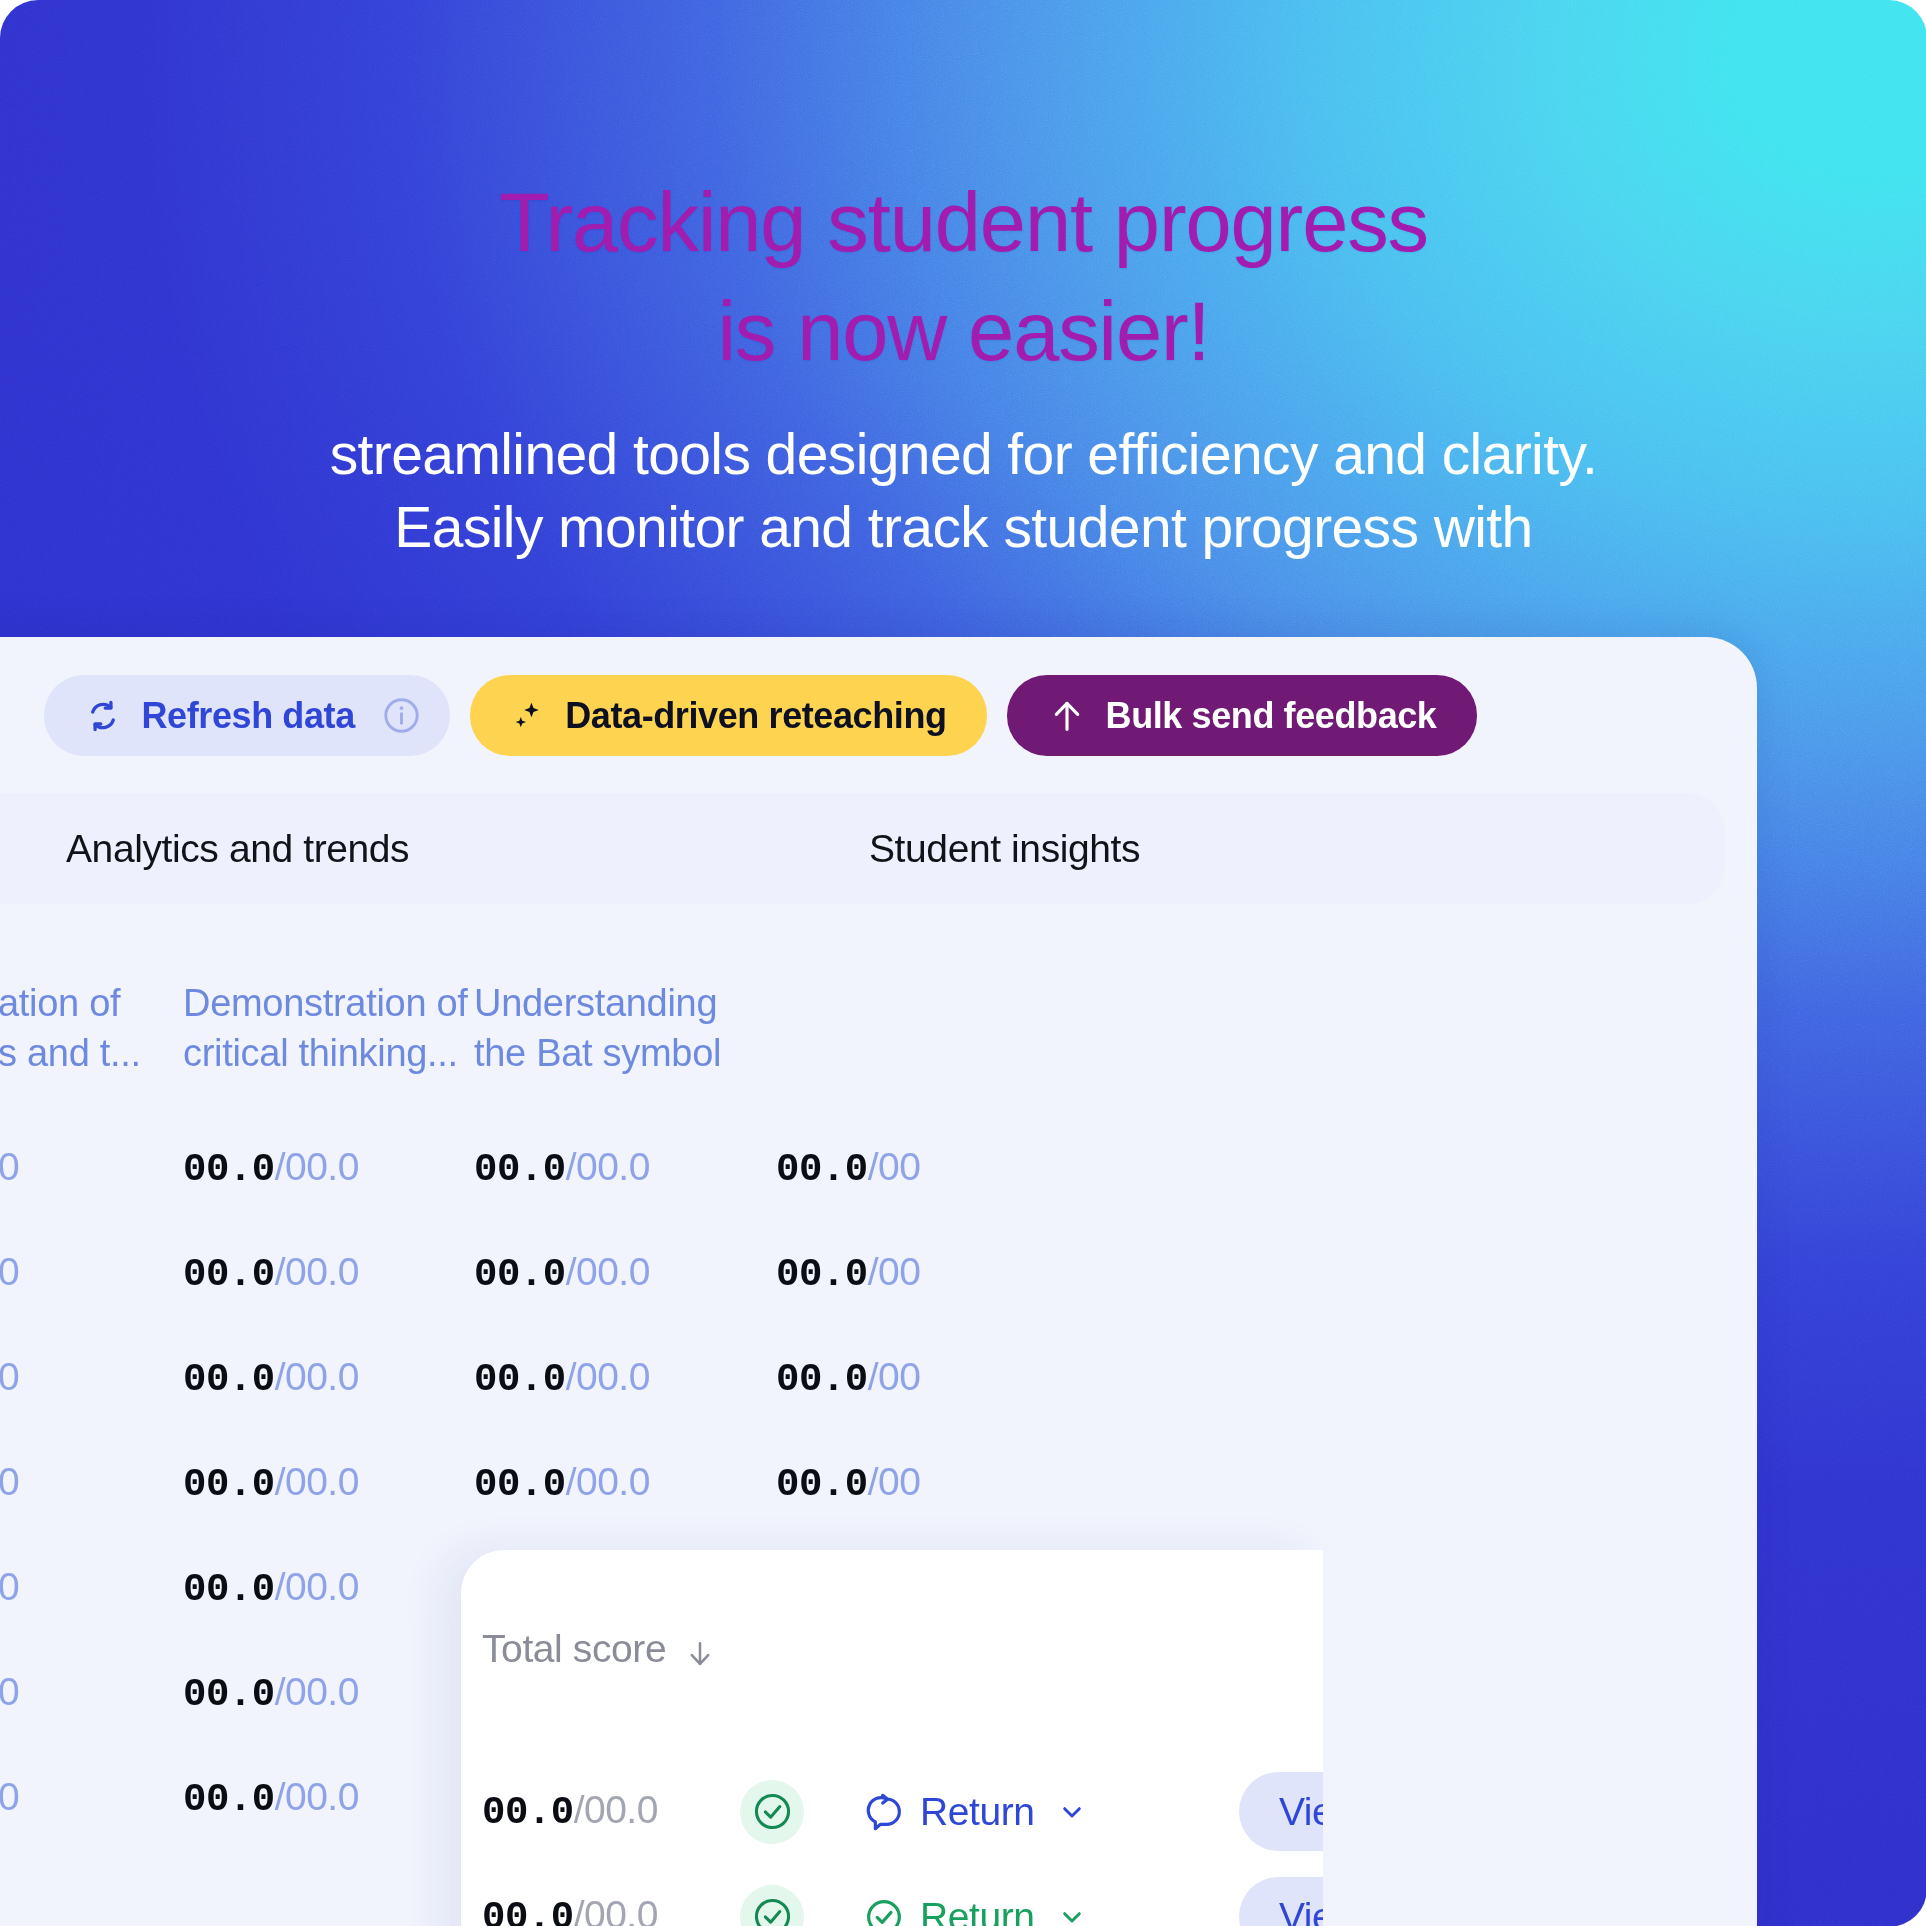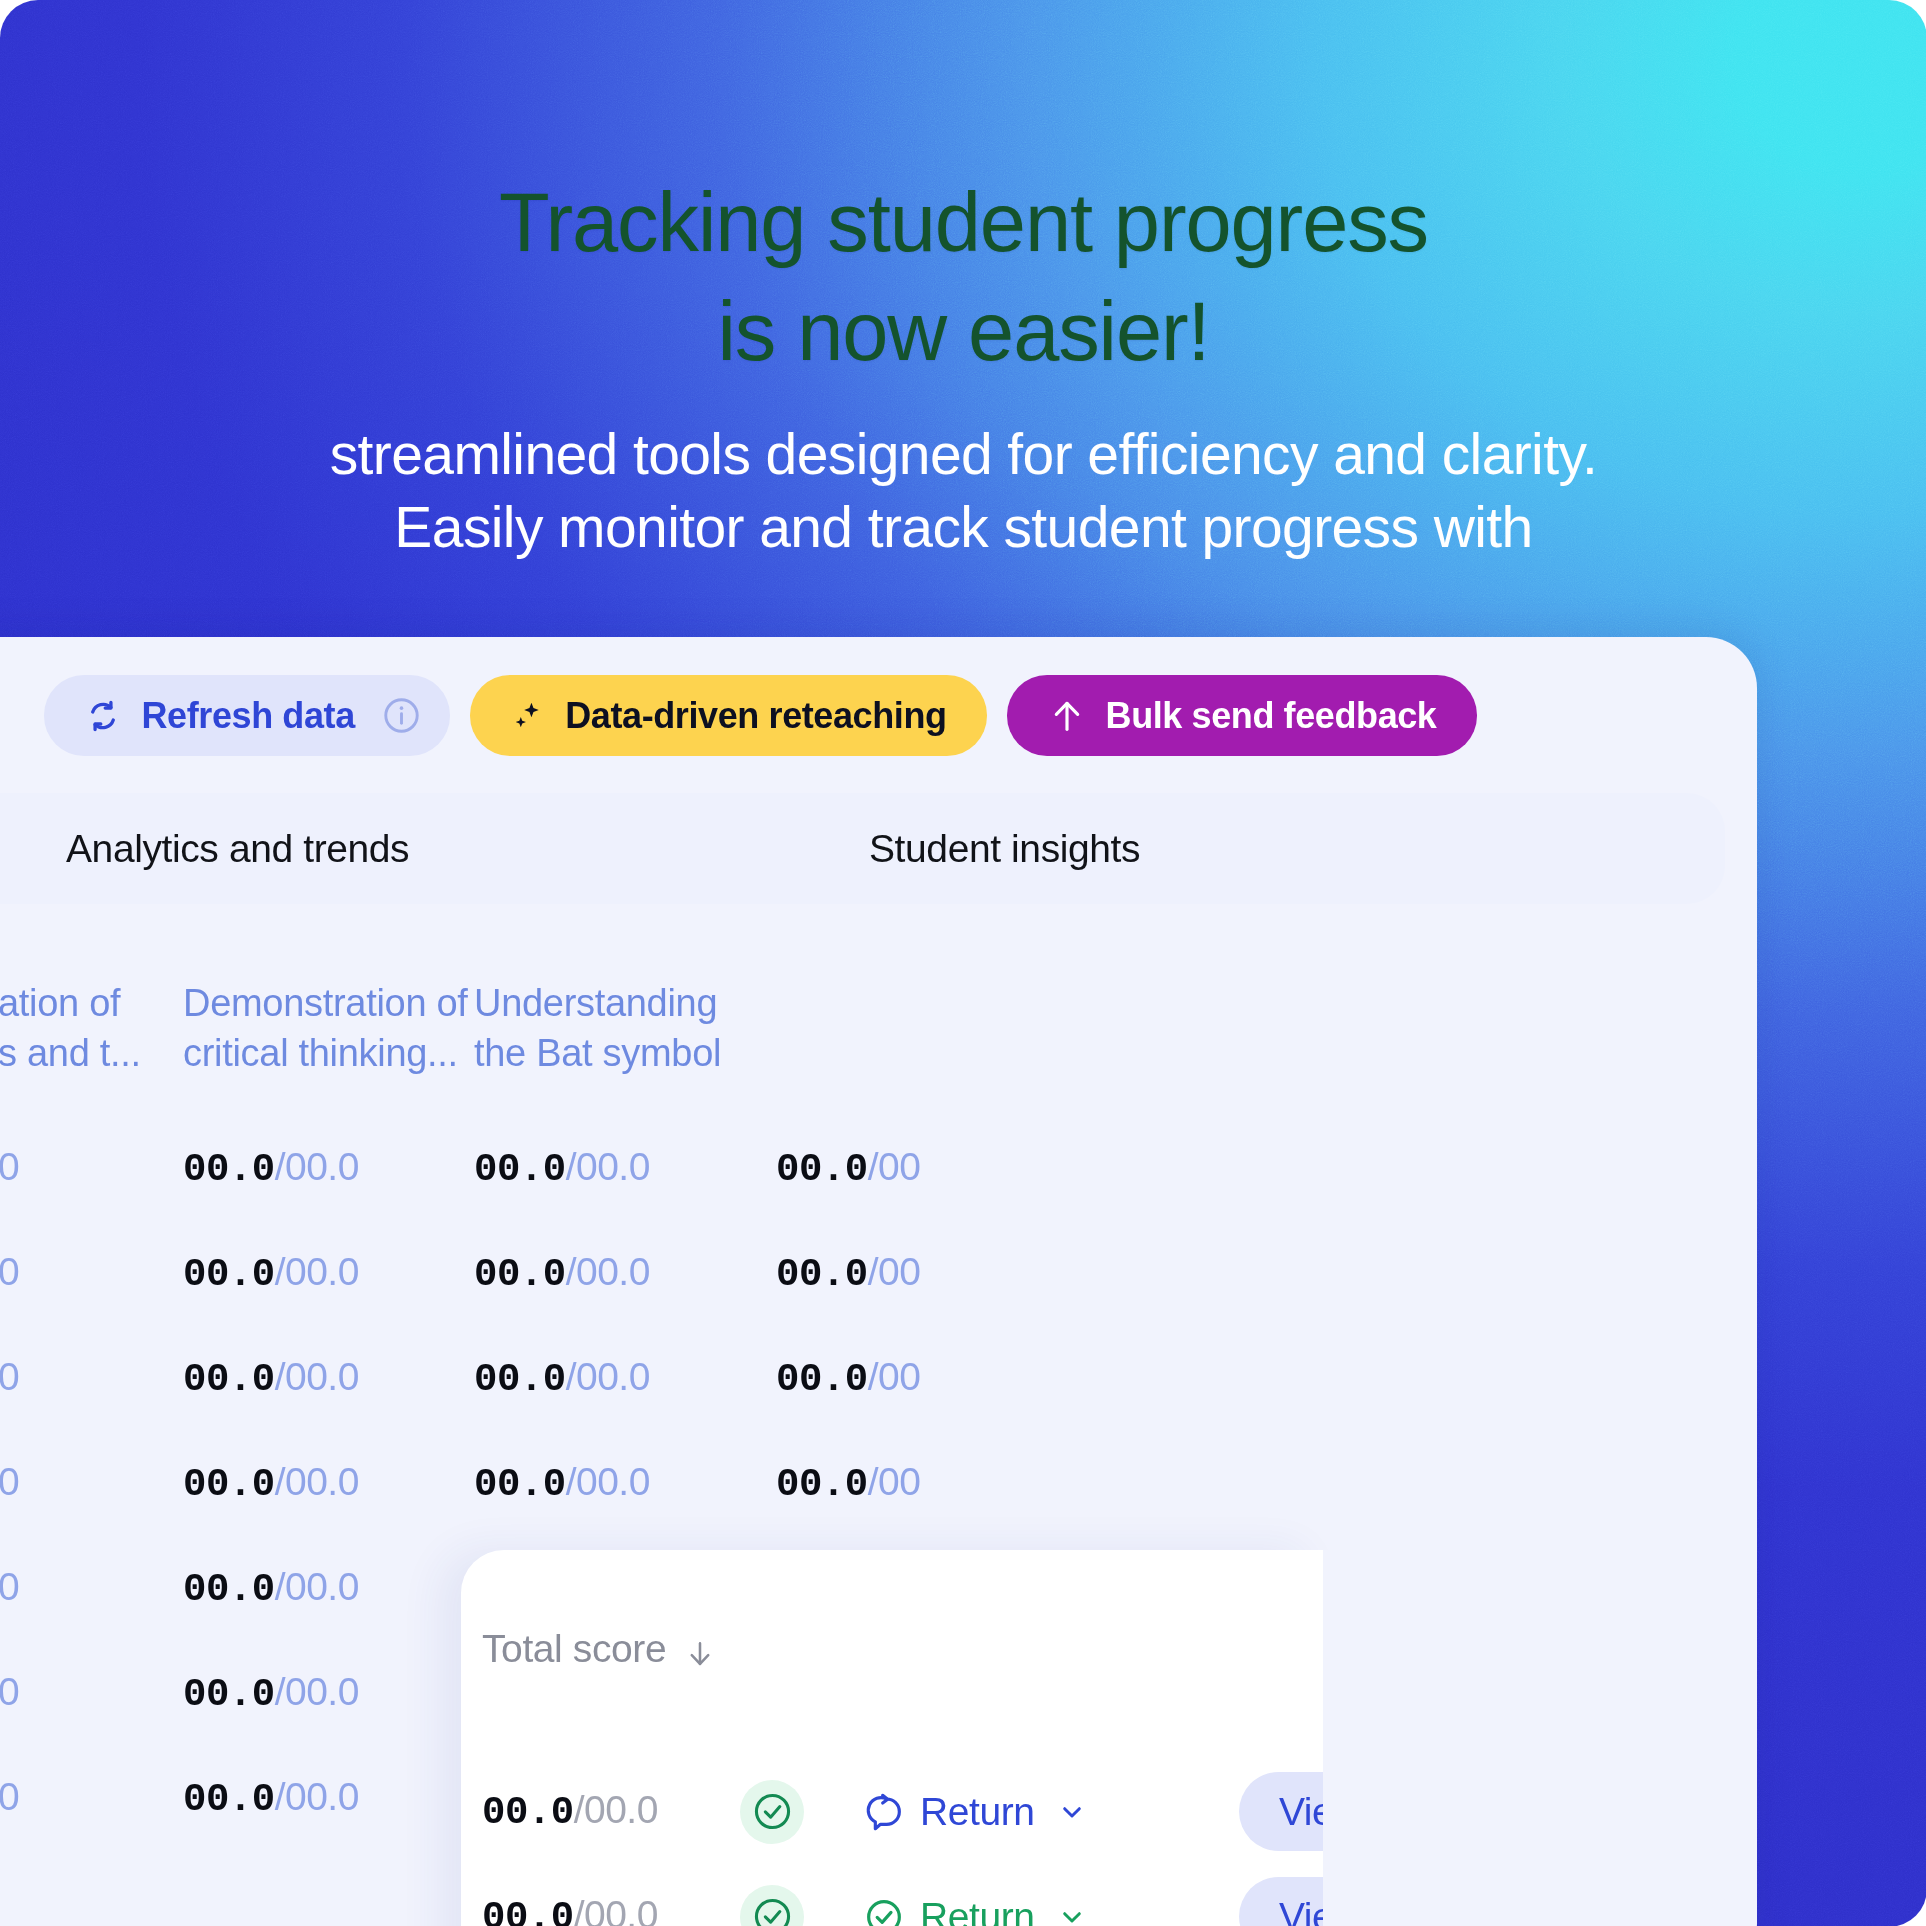--- a/index.html
+++ b/index.html
@@ -24,21 +24,21 @@
   .grain {
     position:absolute; inset:0;
     opacity:.30;
     mix-blend-mode:overlay;
   }
 
   
   .hero { position:absolute; left:0; right:0; top:0; text-align:center; z-index:4; }
   .hero-title {
     margin-top:168px;
-    color:#14532d;
+    color:#a21caf;
     font-size:83px;
     line-height:109px;
     font-weight:400;
     letter-spacing:-1.1px;
     text-shadow:0 0.9px 1.9px rgba(20,20,120,.10);
   }
   .hero-sub {
     margin-top:32px;
     color:#ffffff;
     font-size:57px;
@@ -71,21 +71,21 @@
     display:flex; align-items:center; gap:19px;
     height:81px; padding:8px 40px;
     border-radius:40px;
     font-size:36px; font-weight:700;
     letter-spacing:-0.4px;
     border:none; cursor:pointer;
     white-space:nowrap;
   }
   .btn-refresh { background:#e0e4fb; color:#2f46d6; padding-right:28px; }
   .btn-reteach { background:#fdd34f; color:#0d1021; }
-  .btn-bulk    { background:#a21caf; color:#ffffff; }
+  .btn-bulk    { background:#701a75; color:#ffffff; }
 
   .ico { display:inline-flex; align-items:center; justify-content:center; flex:none; }
 
   
   .tabs {
     position:absolute; top:156px; left:32px;
     width:2098px; height:111px;
     background:#eef1fd;
     border-radius:38px;
     display:flex; align-items:center;

